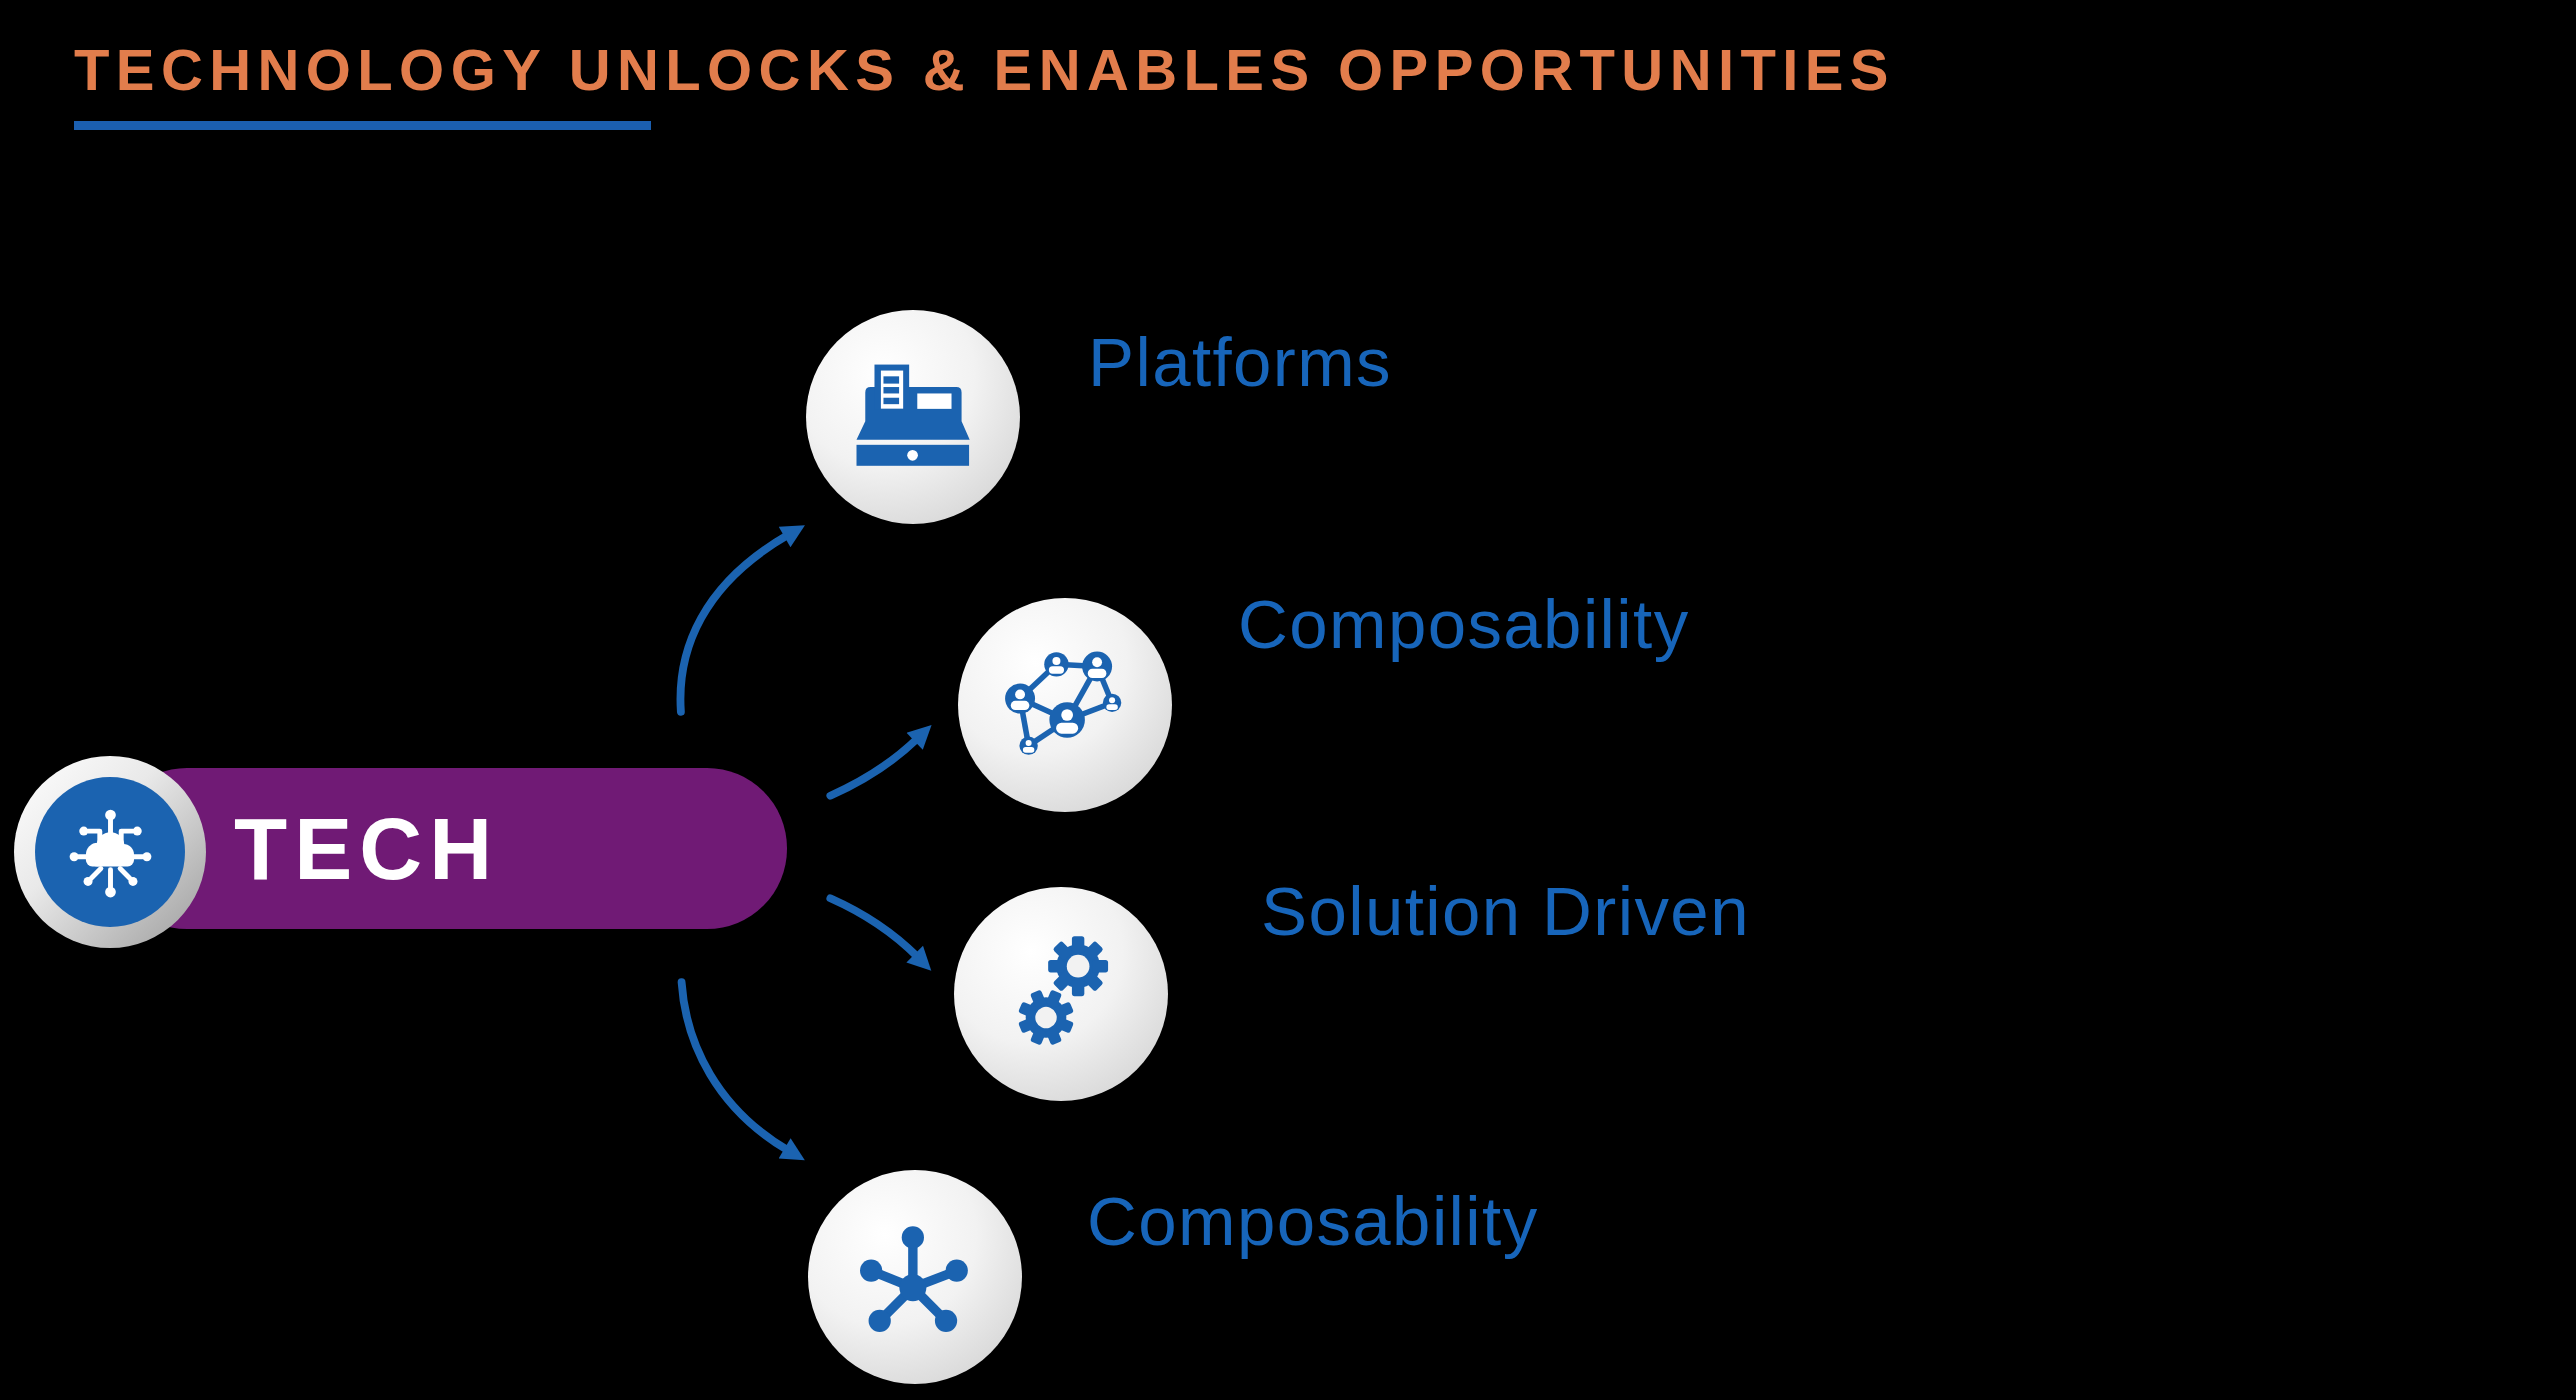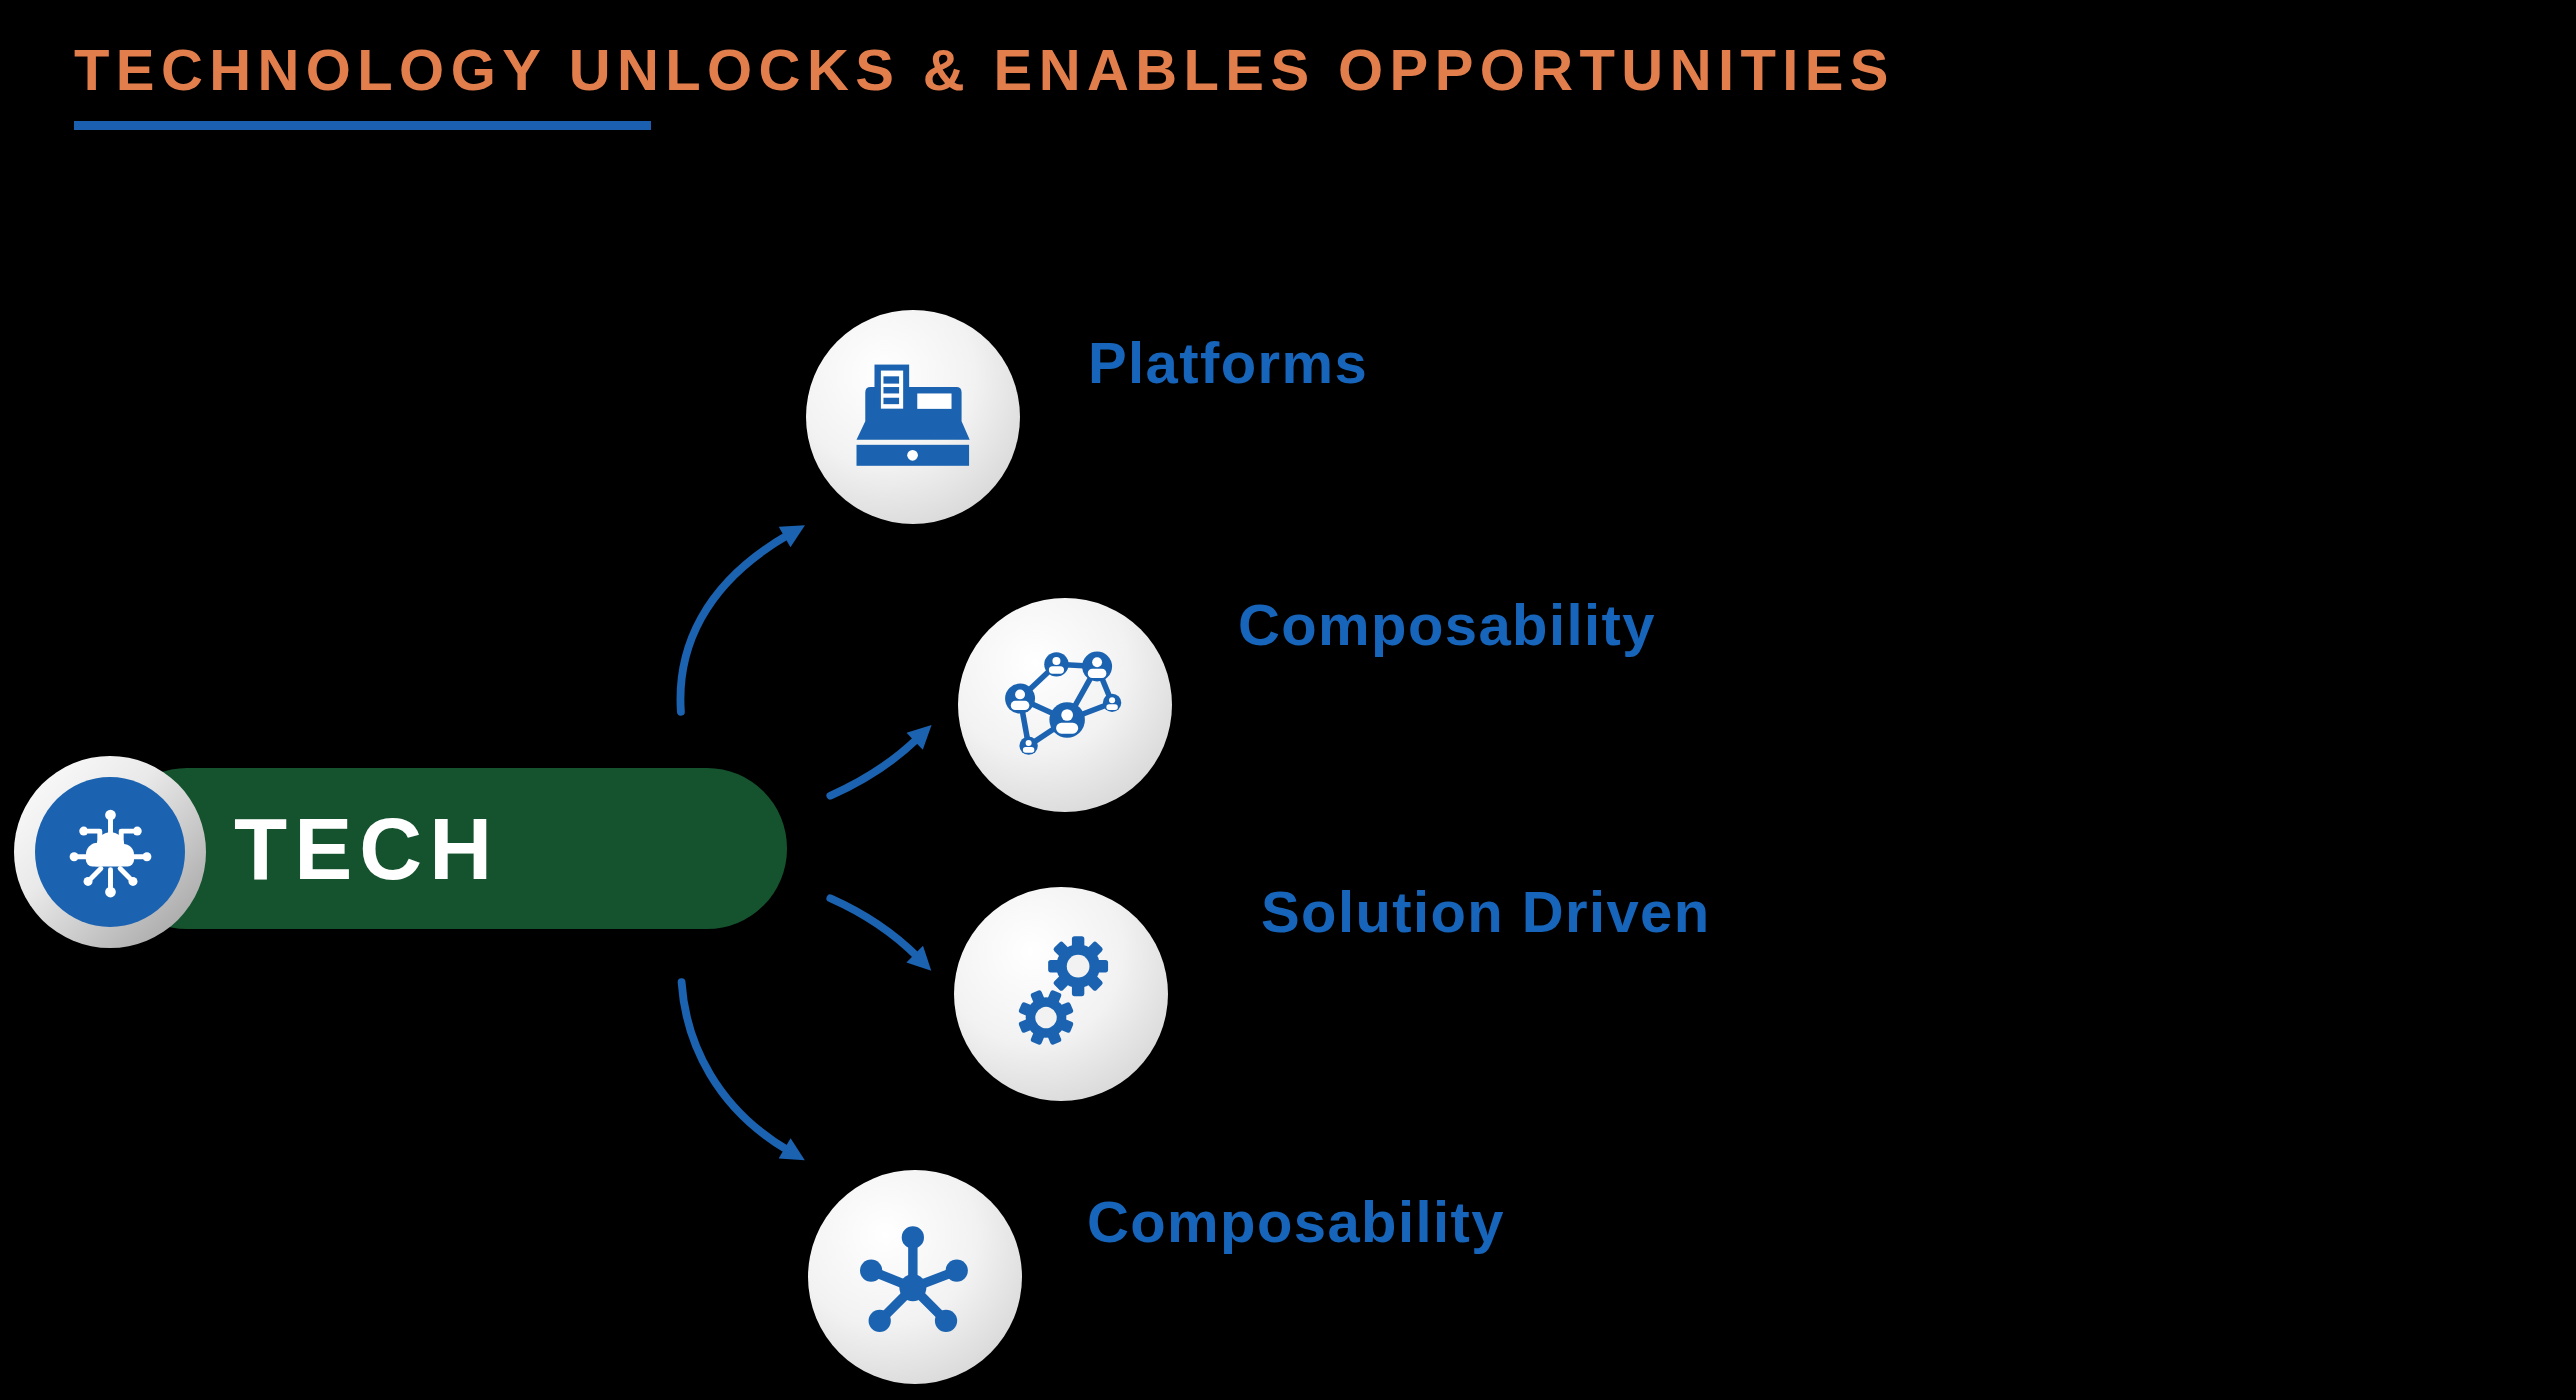--- a/index.html
+++ b/index.html
@@ -12,21 +12,21 @@
     font-size:58px;font-weight:bold;letter-spacing:6.4px;
     color:#E27D4C;white-space:nowrap;
   }
   .title-underline{
     position:absolute;left:74px;top:121px;width:577px;height:9.3px;
     background:#1B5FB0;
   }
   .arrows{position:absolute;left:0;top:0;}
   .pill{
     position:absolute;left:107px;top:768px;width:680px;height:161px;
-    background:#14532d;border-radius:80px;
+    background:#701a75;border-radius:80px;
     display:flex;align-items:center;
   }
   .pill-label{
     padding-left:127px;color:#ffffff;font-size:87px;font-weight:bold;
     letter-spacing:7.1px;line-height:1;
   }
   .badge{
     position:absolute;left:14.2px;top:756px;width:192px;height:192px;
     border-radius:50%;
     background:linear-gradient(135deg,#ffffff 0%,#e9e9e9 40%,#9c9c9c 100%);
@@ -35,21 +35,21 @@
   .badge-inner{
     width:150px;height:150px;border-radius:50%;background:#1B63B0;
     display:flex;align-items:center;justify-content:center;
   }
   .node-circle{
     position:absolute;width:214px;height:214px;border-radius:50%;
     background:radial-gradient(circle at 36% 30%,#ffffff 0%,#f2f2f2 45%,#cbcbcb 100%);
   }
   .node-circle svg{position:absolute;left:0;top:0;}
   .node-label{
-    position:absolute;font-size:58px;font-weight:bold;letter-spacing:1.4px;
+    position:absolute;font-size:69px;font-weight:normal;letter-spacing:1.4px;
     line-height:51px;color:#1765BA;white-space:nowrap;
   }
   .blue{fill:#1B63B0;}
   .white{fill:#ffffff;}
 </style>
 </head>
 <body>
 
 <div class="canvas">
 

